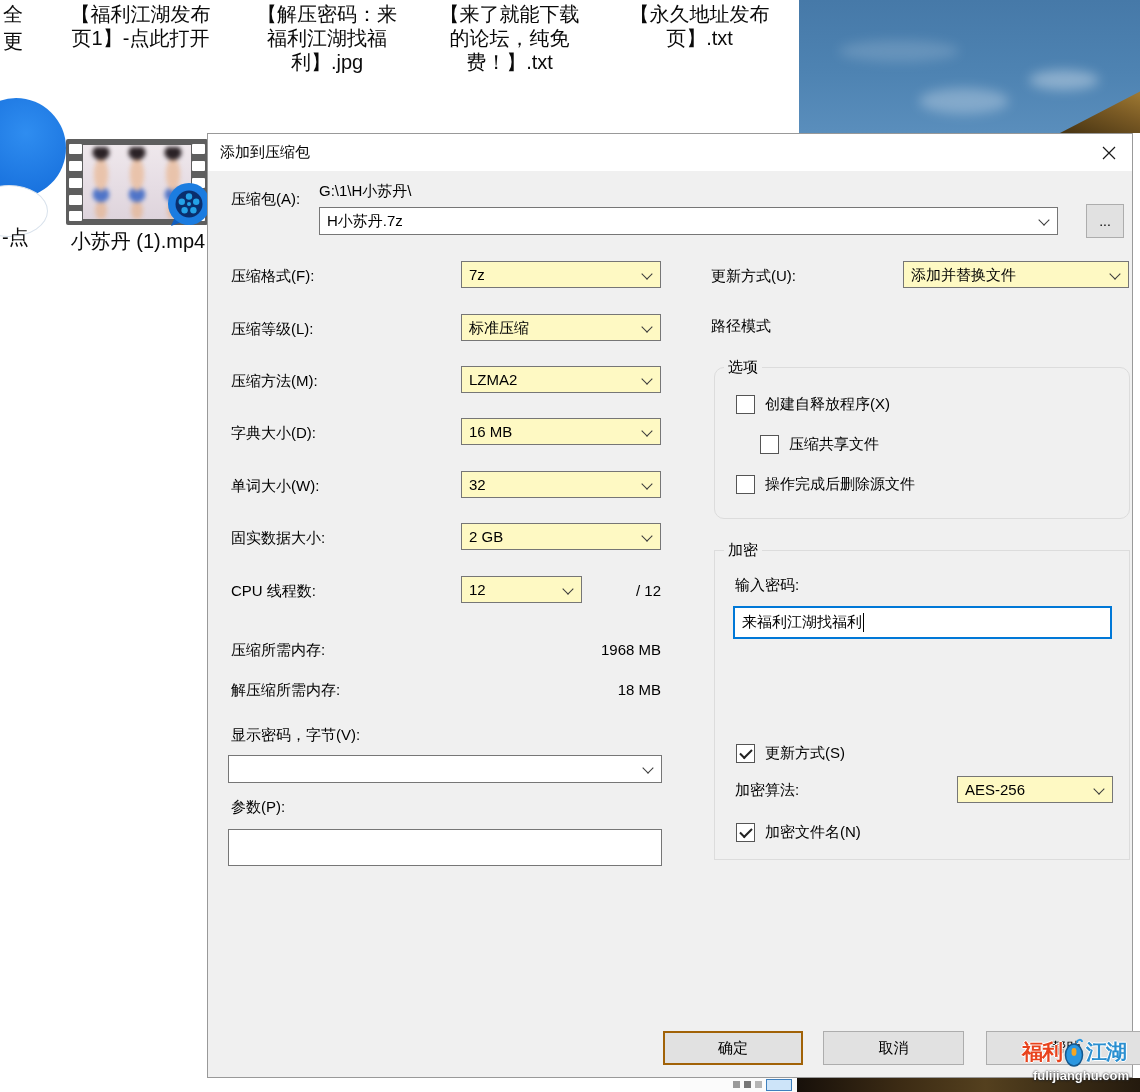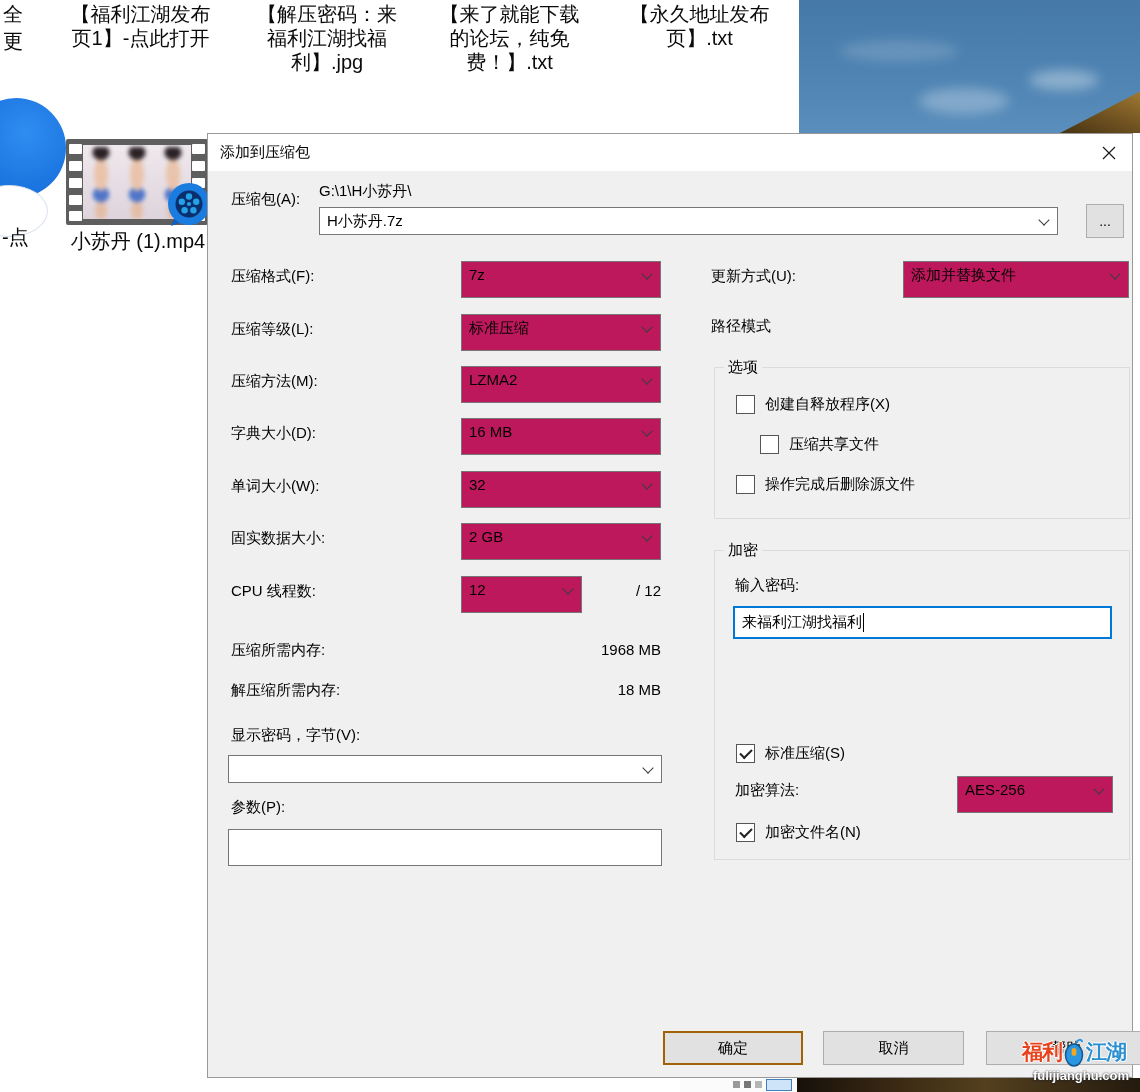--- a/index.html
+++ b/index.html
@@ -52,21 +52,21 @@
   .dialog { position:absolute; left:207px; top:133px; width:926px; height:945px;
     background:#f0f0f0; border:1px solid #999; }
   .titlebar { position:absolute; left:0; top:0; width:100%; height:37px; background:#fff; }
   .title { position:absolute; left:12px; top:9px; font-size:15px; }
   .close-btn { position:absolute; right:0; top:0; width:46px; height:37px;
     display:flex; align-items:center; justify-content:center; cursor:pointer; }
 
   .lbl { position:absolute; font-size:15px; color:#000; }
   .rlbl { position:absolute; font-size:15px; text-align:right; }
 
-  .combo { position:absolute; height:37px; background:#be185d; border:1px solid #767676;
+  .combo { position:absolute; height:27px; background:#fef9c3; border:1px solid #767676;
     font-size:15px; cursor:default; }
   .combo.white { background:#fff; }
   .cval { position:absolute; left:7px; top:4px; white-space:nowrap; }
   .chev { position:absolute; right:9px; top:8px; width:8px; height:8px;
     border-right:1.7px solid #3c3c3c; border-bottom:1.7px solid #3c3c3c; transform:rotate(45deg); }
 
   .btn { position:absolute; height:34px; background:#e1e1e1; border:1px solid #adadad;
     font-size:15px; display:flex; align-items:center; justify-content:center; cursor:pointer; }
   .btn.default { border:2px solid #a16207; }
   .browse { position:absolute; left:878px; top:70px; width:38px; height:34px; background:#e1e1e1;
@@ -230,21 +230,21 @@
   <span class="lbl" style="left:23px;top:664px;">参数(P):</span>
   <div class="textbox" style="left:20px;top:695px;width:434px;height:37px;"></div>
 
   <span class="lbl" style="left:503px;top:133px;">更新方式(U):</span>
   <div class="combo" style="left:695px;top:127px;width:226px;">
     <span class="cval">添加并替换文件</span>
     <span class="chev"></span>
   </div>
   <span class="lbl" style="left:503px;top:183px;">路径模式</span>
 
-  <div class="group" style="left:506px;top:233px;width:416px;height:152px;">
+  <div class="group" style="left:506px;top:233px;width:416px;height:152px;border-radius:10px;">
     <span class="legend">选项</span>
     <div class="cbrow" style="top:26px;">
       <span class="cb"></span>
       <span class="cbl">创建自释放程序(X)</span>
     </div>
     <div class="cbrow" style="top:66px;padding-left:24px;">
       <span class="cb"></span>
       <span class="cbl">压缩共享文件</span>
     </div>
     <div class="cbrow" style="top:106px;">
@@ -255,21 +255,21 @@
 
   <div class="group" style="left:506px;top:416px;width:416px;height:310px;">
     <span class="legend">加密</span>
     <span class="lbl" style="left:20px;top:25px;">输入密码:</span>
     <div class="pwd">
       <span>来福利江湖找福利</span>
       <span class="caret"></span>
     </div>
     <div class="cbrow" style="top:192px;">
       <span class="cb checked"></span>
-      <span class="cbl">标准压缩(S)</span>
+      <span class="cbl">更新方式(S)</span>
     </div>
     <span class="lbl" style="left:20px;top:230px;">加密算法:</span>
     <div class="combo" style="left:242px;top:225px;width:156px;">
       <span class="cval">AES-256</span>
       <span class="chev"></span>
     </div>
     <div class="cbrow" style="top:271px;">
       <span class="cb checked"></span>
       <span class="cbl">加密文件名(N)</span>
     </div>

